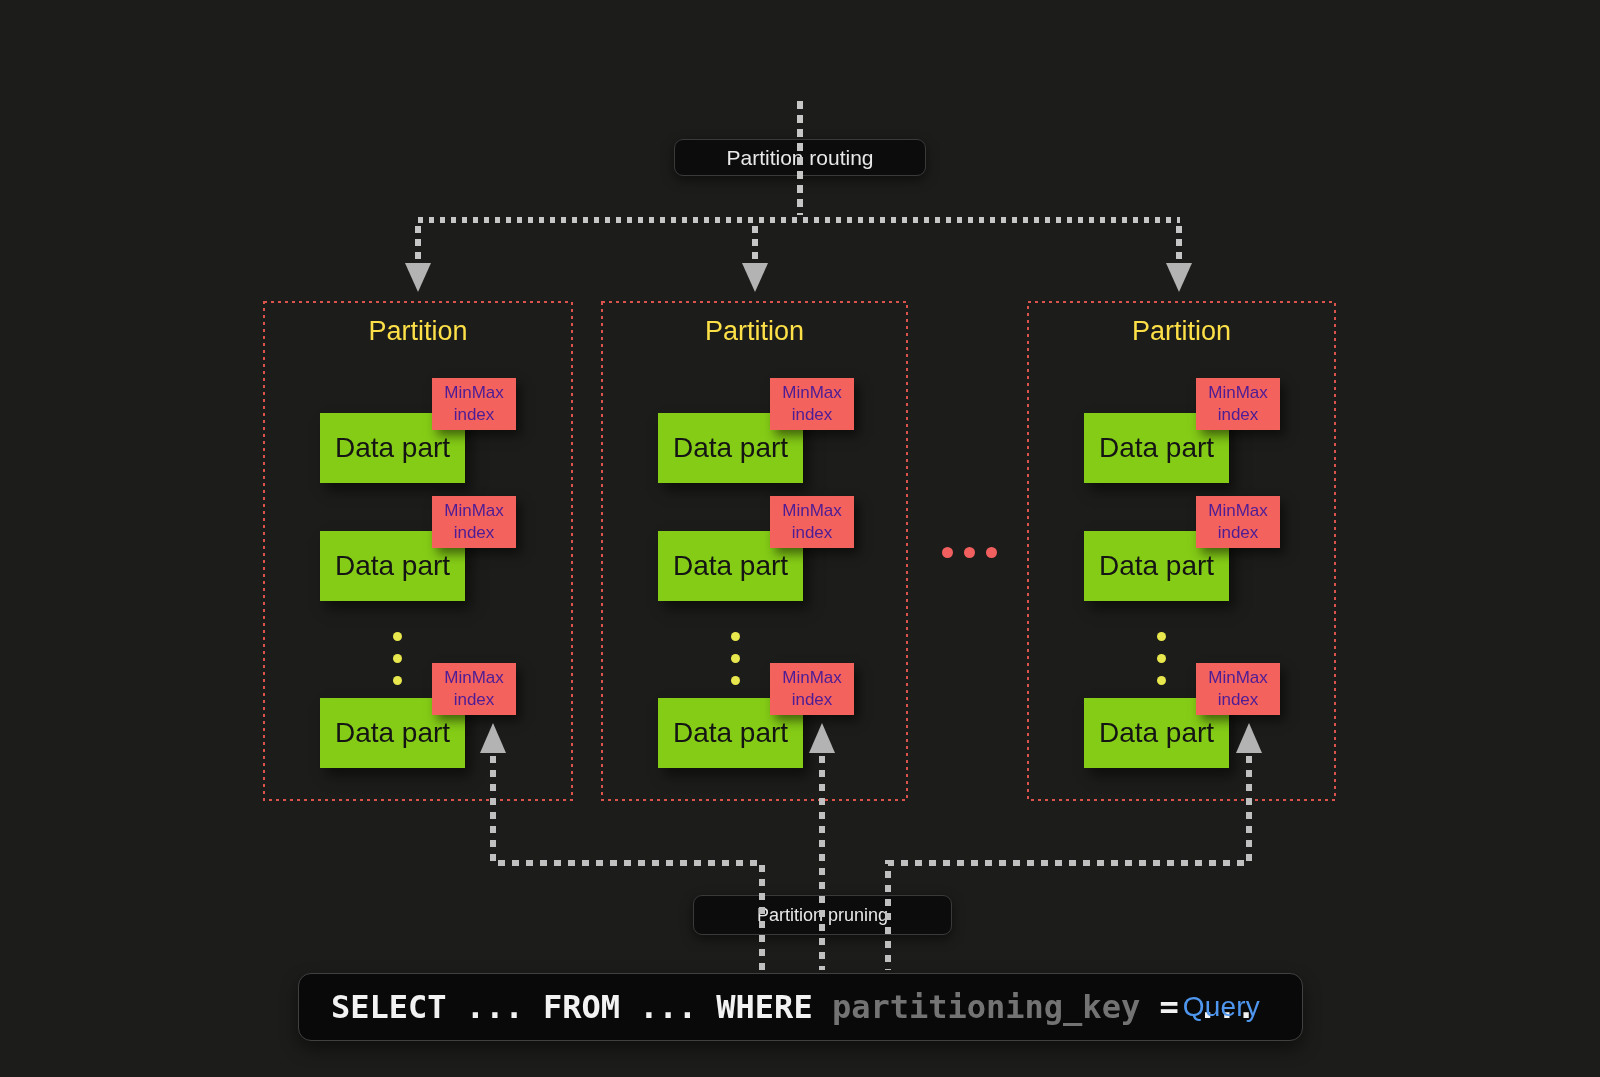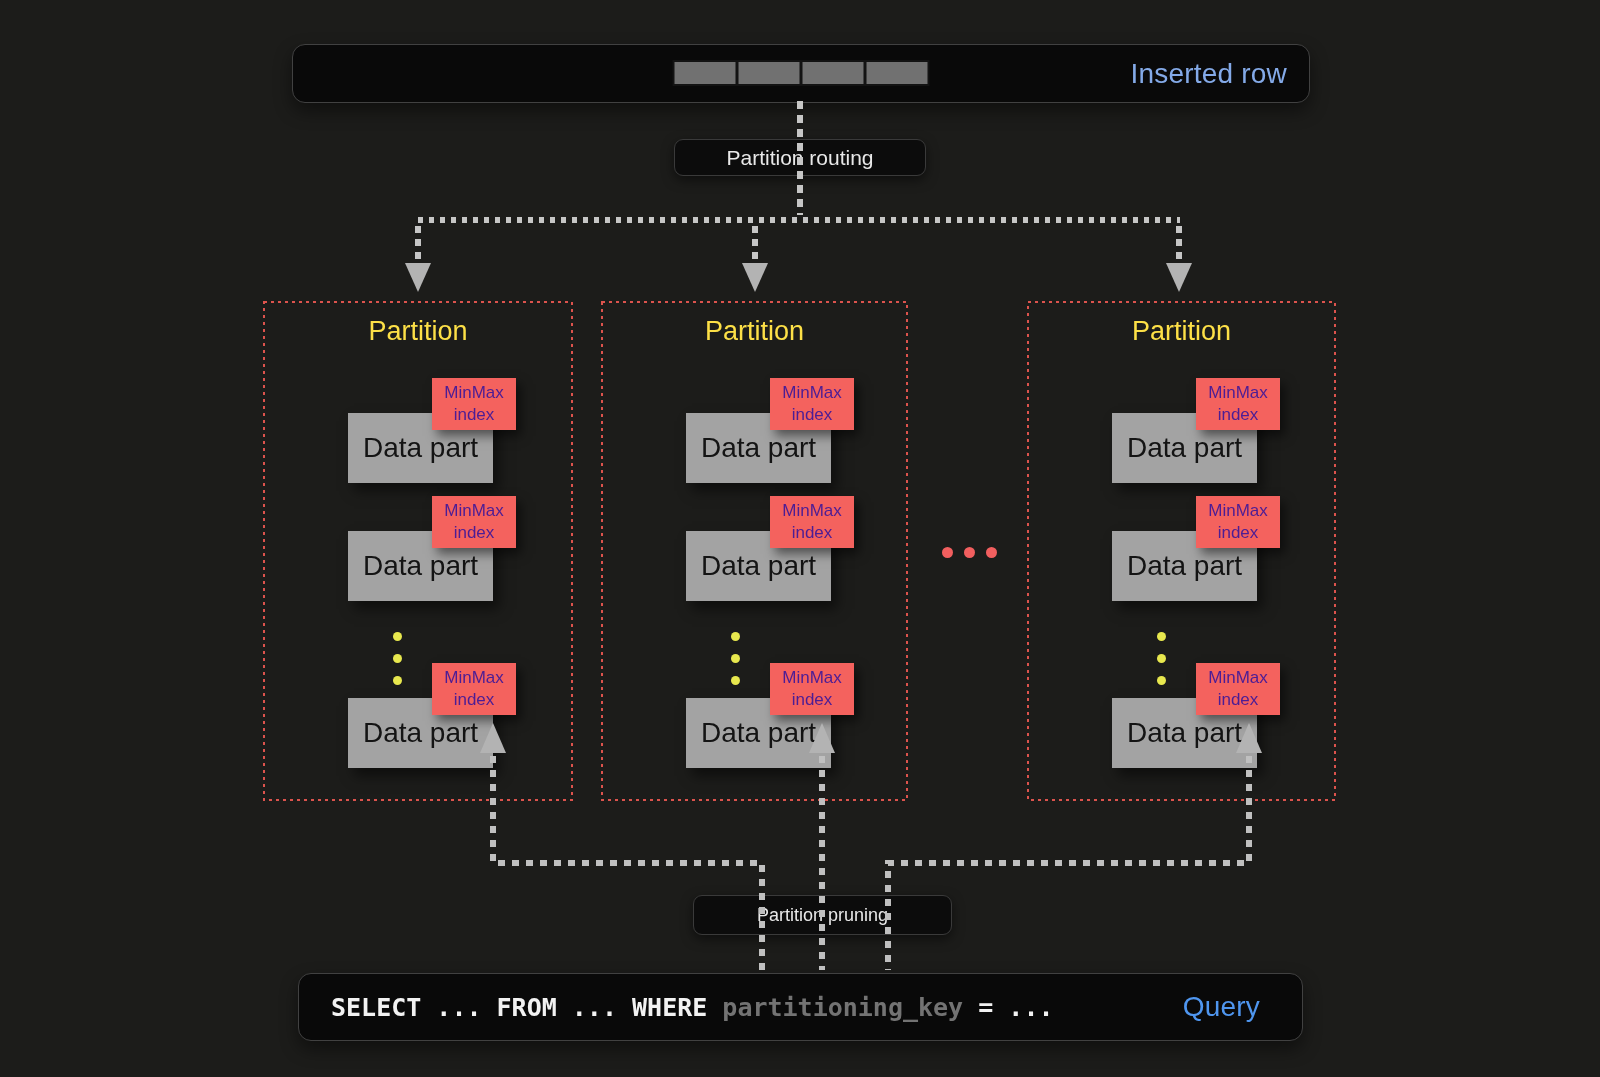--- a/index.html
+++ b/index.html
@@ -33,61 +33,52 @@
   }
   #routing-chip{left:674px;top:139px;width:250px;height:35px;font-size:21px;}
   #pruning-chip{left:693px;top:895px;width:257px;height:38px;font-size:18px;}
   
   .partition{position:absolute;top:302px;height:498px;}
   .partition-title{
     position:absolute;top:14px;left:0;width:100%;text-align:center;
     color:#fde047;font-size:27px;font-weight:500;
   }
   .data-part{
-    position:absolute;left:56px;width:145px;height:70px;background:#a3a3a3;
+    position:absolute;left:56px;width:145px;height:70px;background:#84cc16;
     display:flex;align-items:center;justify-content:center;color:#141414;font-size:28px;
-    box-shadow:6px 8px 12px rgba(0,0,0,.5);z-index:1;margin-left:28px;
+    box-shadow:6px 8px 12px rgba(0,0,0,.5);z-index:1;
   }
   .minmax-tag{
     position:absolute;left:168px;width:84px;height:52px;background:#f4625e;
     display:flex;align-items:center;justify-content:center;text-align:center;
     color:#4c1d95;font-size:17px;line-height:1.3;box-shadow:5px 6px 10px rgba(0,0,0,.5);z-index:2;
   }
   .tag-1{top:76px}.part-1{top:111px}
   .tag-2{top:194px}.part-2{229px;top:229px}
   .tag-3{top:361px}.part-3{top:396px}
   .part-dots{position:absolute;left:129px;top:330px;display:flex;flex-direction:column;gap:13px;}
   .part-dots span{width:9px;height:9px;border-radius:50%;background:#e8e84e;}
   
   #ellipsis{position:absolute;left:942px;top:547px;display:flex;gap:11px;}
   #ellipsis span{width:11px;height:11px;border-radius:50%;background:#f25f5f;}
   
   .query-text{
     position:absolute;left:32px;top:0;height:100%;display:flex;align-items:center;
-    font-family:"DejaVu Sans Mono","Liberation Mono",monospace;font-size:25px;font-weight:600;
+    font-family:"DejaVu Sans Mono","Liberation Mono",monospace;font-size:32px;font-weight:600;
     color:#f2f2f2;white-space:pre;justify-content:center;
   }
   .query-text .kw{color:#737373;}
   
   #lines{position:absolute;left:0;top:0;z-index:10;pointer-events:none;}
 </style>
 </head>
 <body>
 
 <div id="stage">
 
-  <div class="panel" id="inserted-box">
-    <div id="row-cells">
-      <div class="row-cell"></div>
-      <div class="row-cell"></div>
-      <div class="row-cell"></div>
-      <div class="row-cell"></div>
-    </div>
-    <div class="panel-label">Inserted row</div>
-  </div>
 
   <div class="chip" id="routing-chip">Partition routing</div>
 
   <div class="partition" style="left:264px;width:308px;">
     <div class="partition-title">Partition</div>
     <div class="minmax-tag tag-1">MinMax index</div>
     <div class="data-part part-1">Data part</div>
     <div class="minmax-tag tag-2">MinMax index</div>
     <div class="data-part part-2">Data part</div>
     <div class="part-dots">

